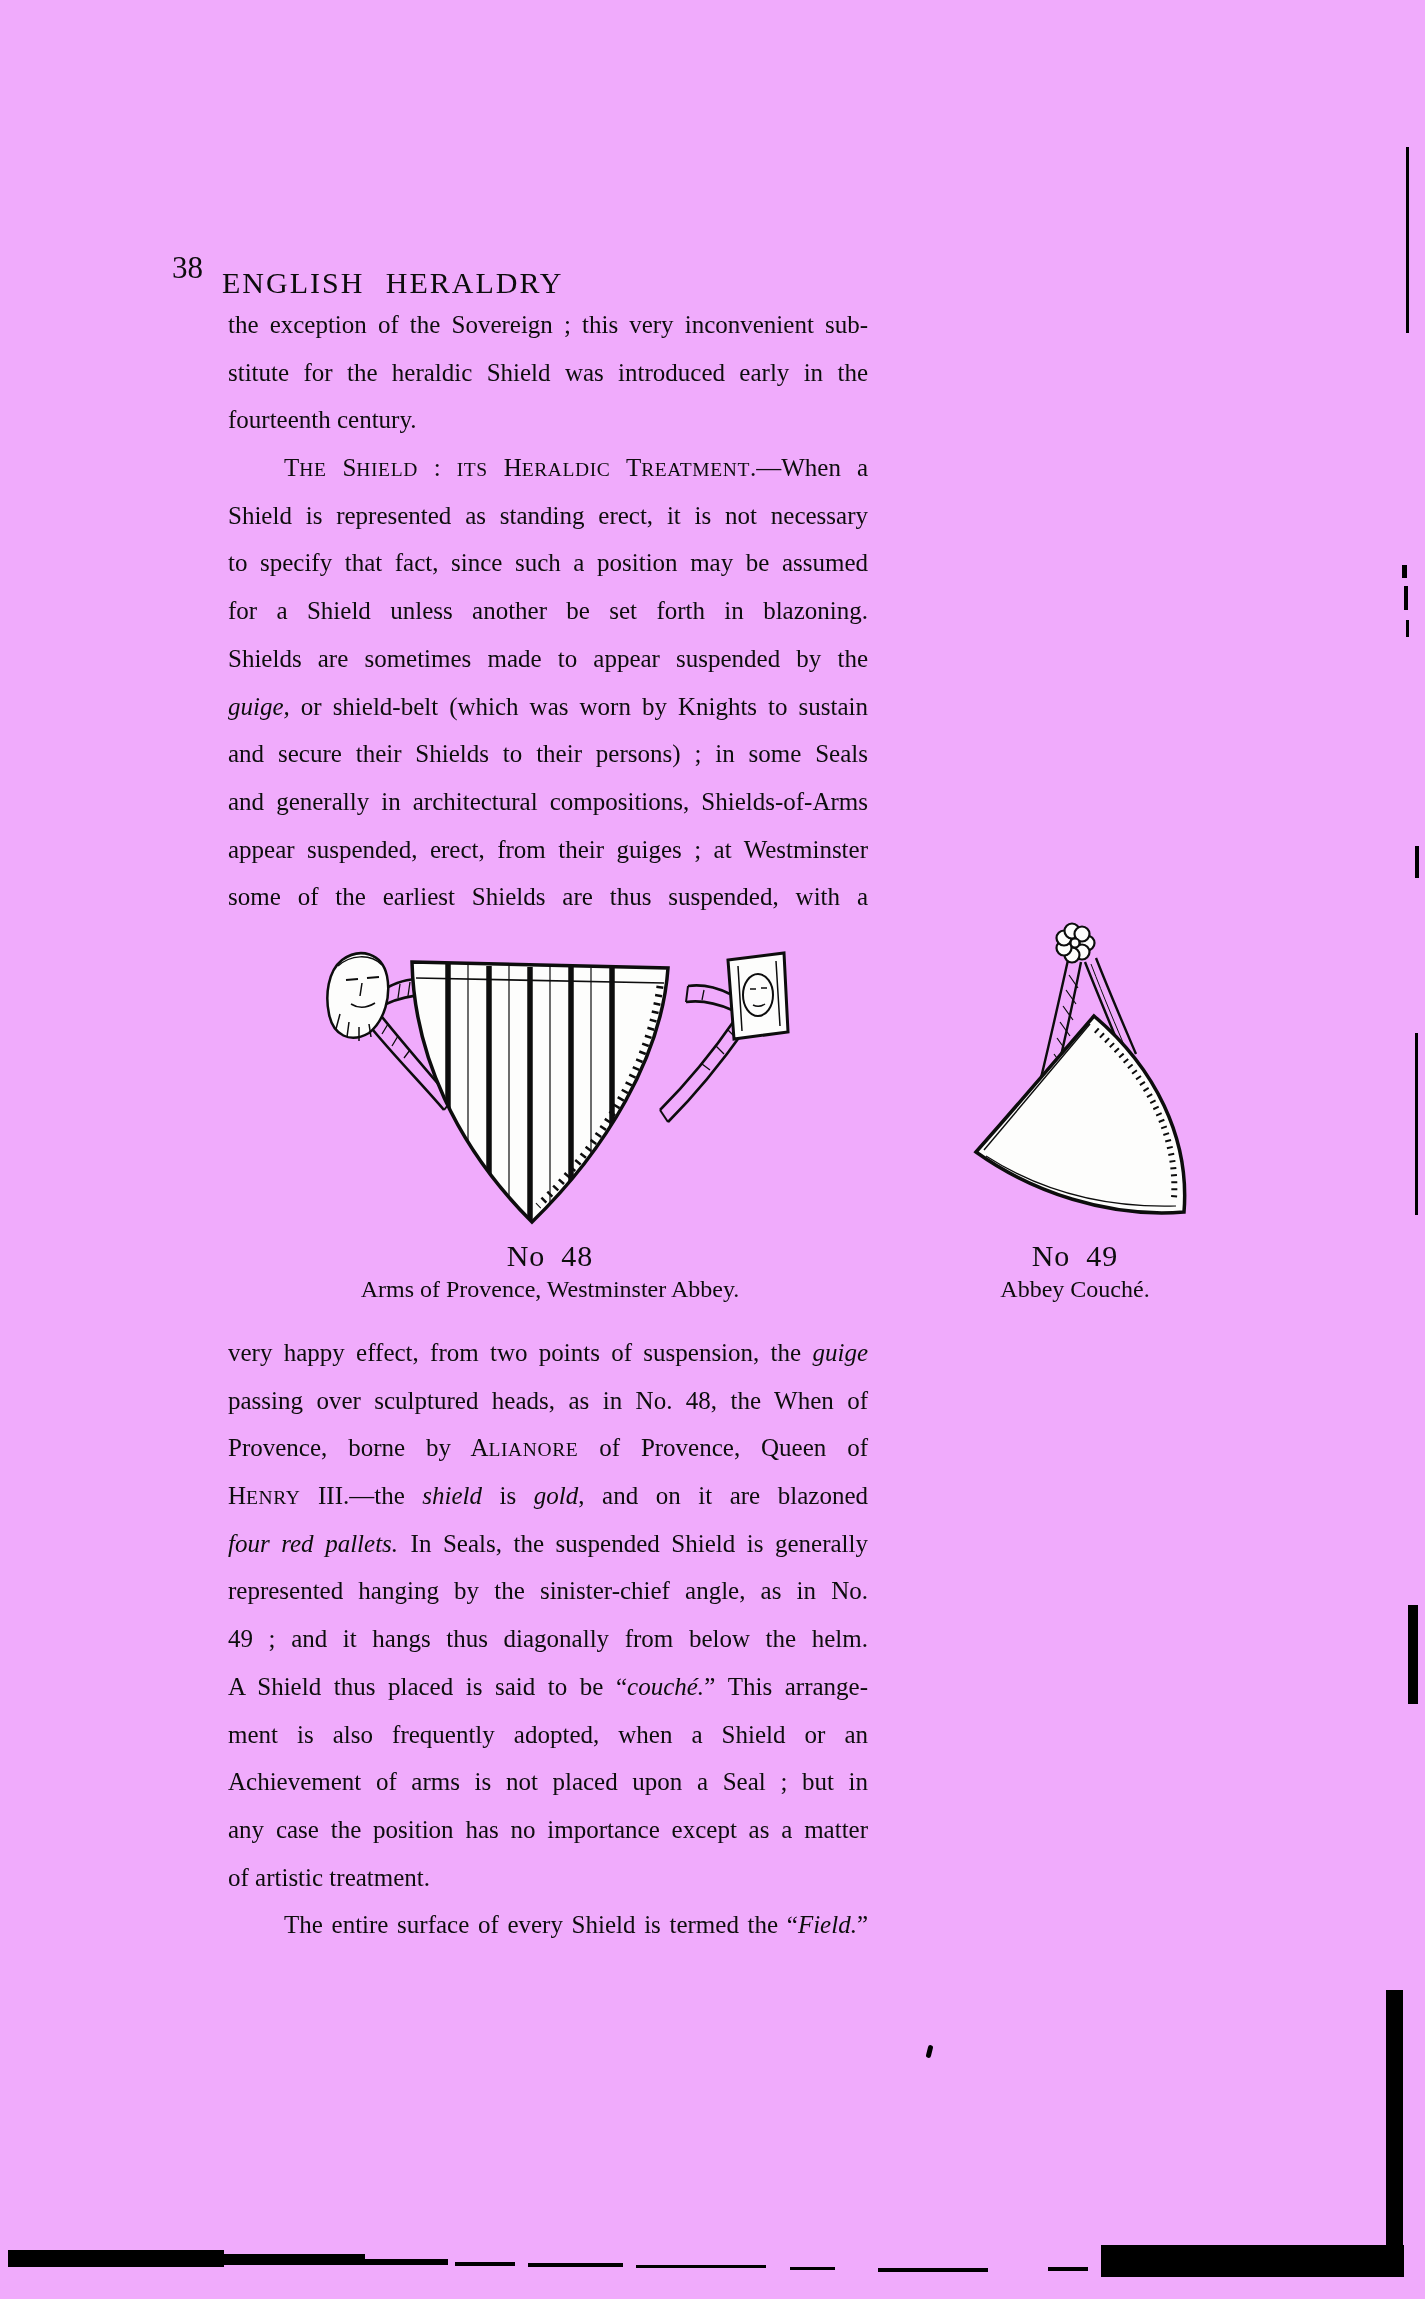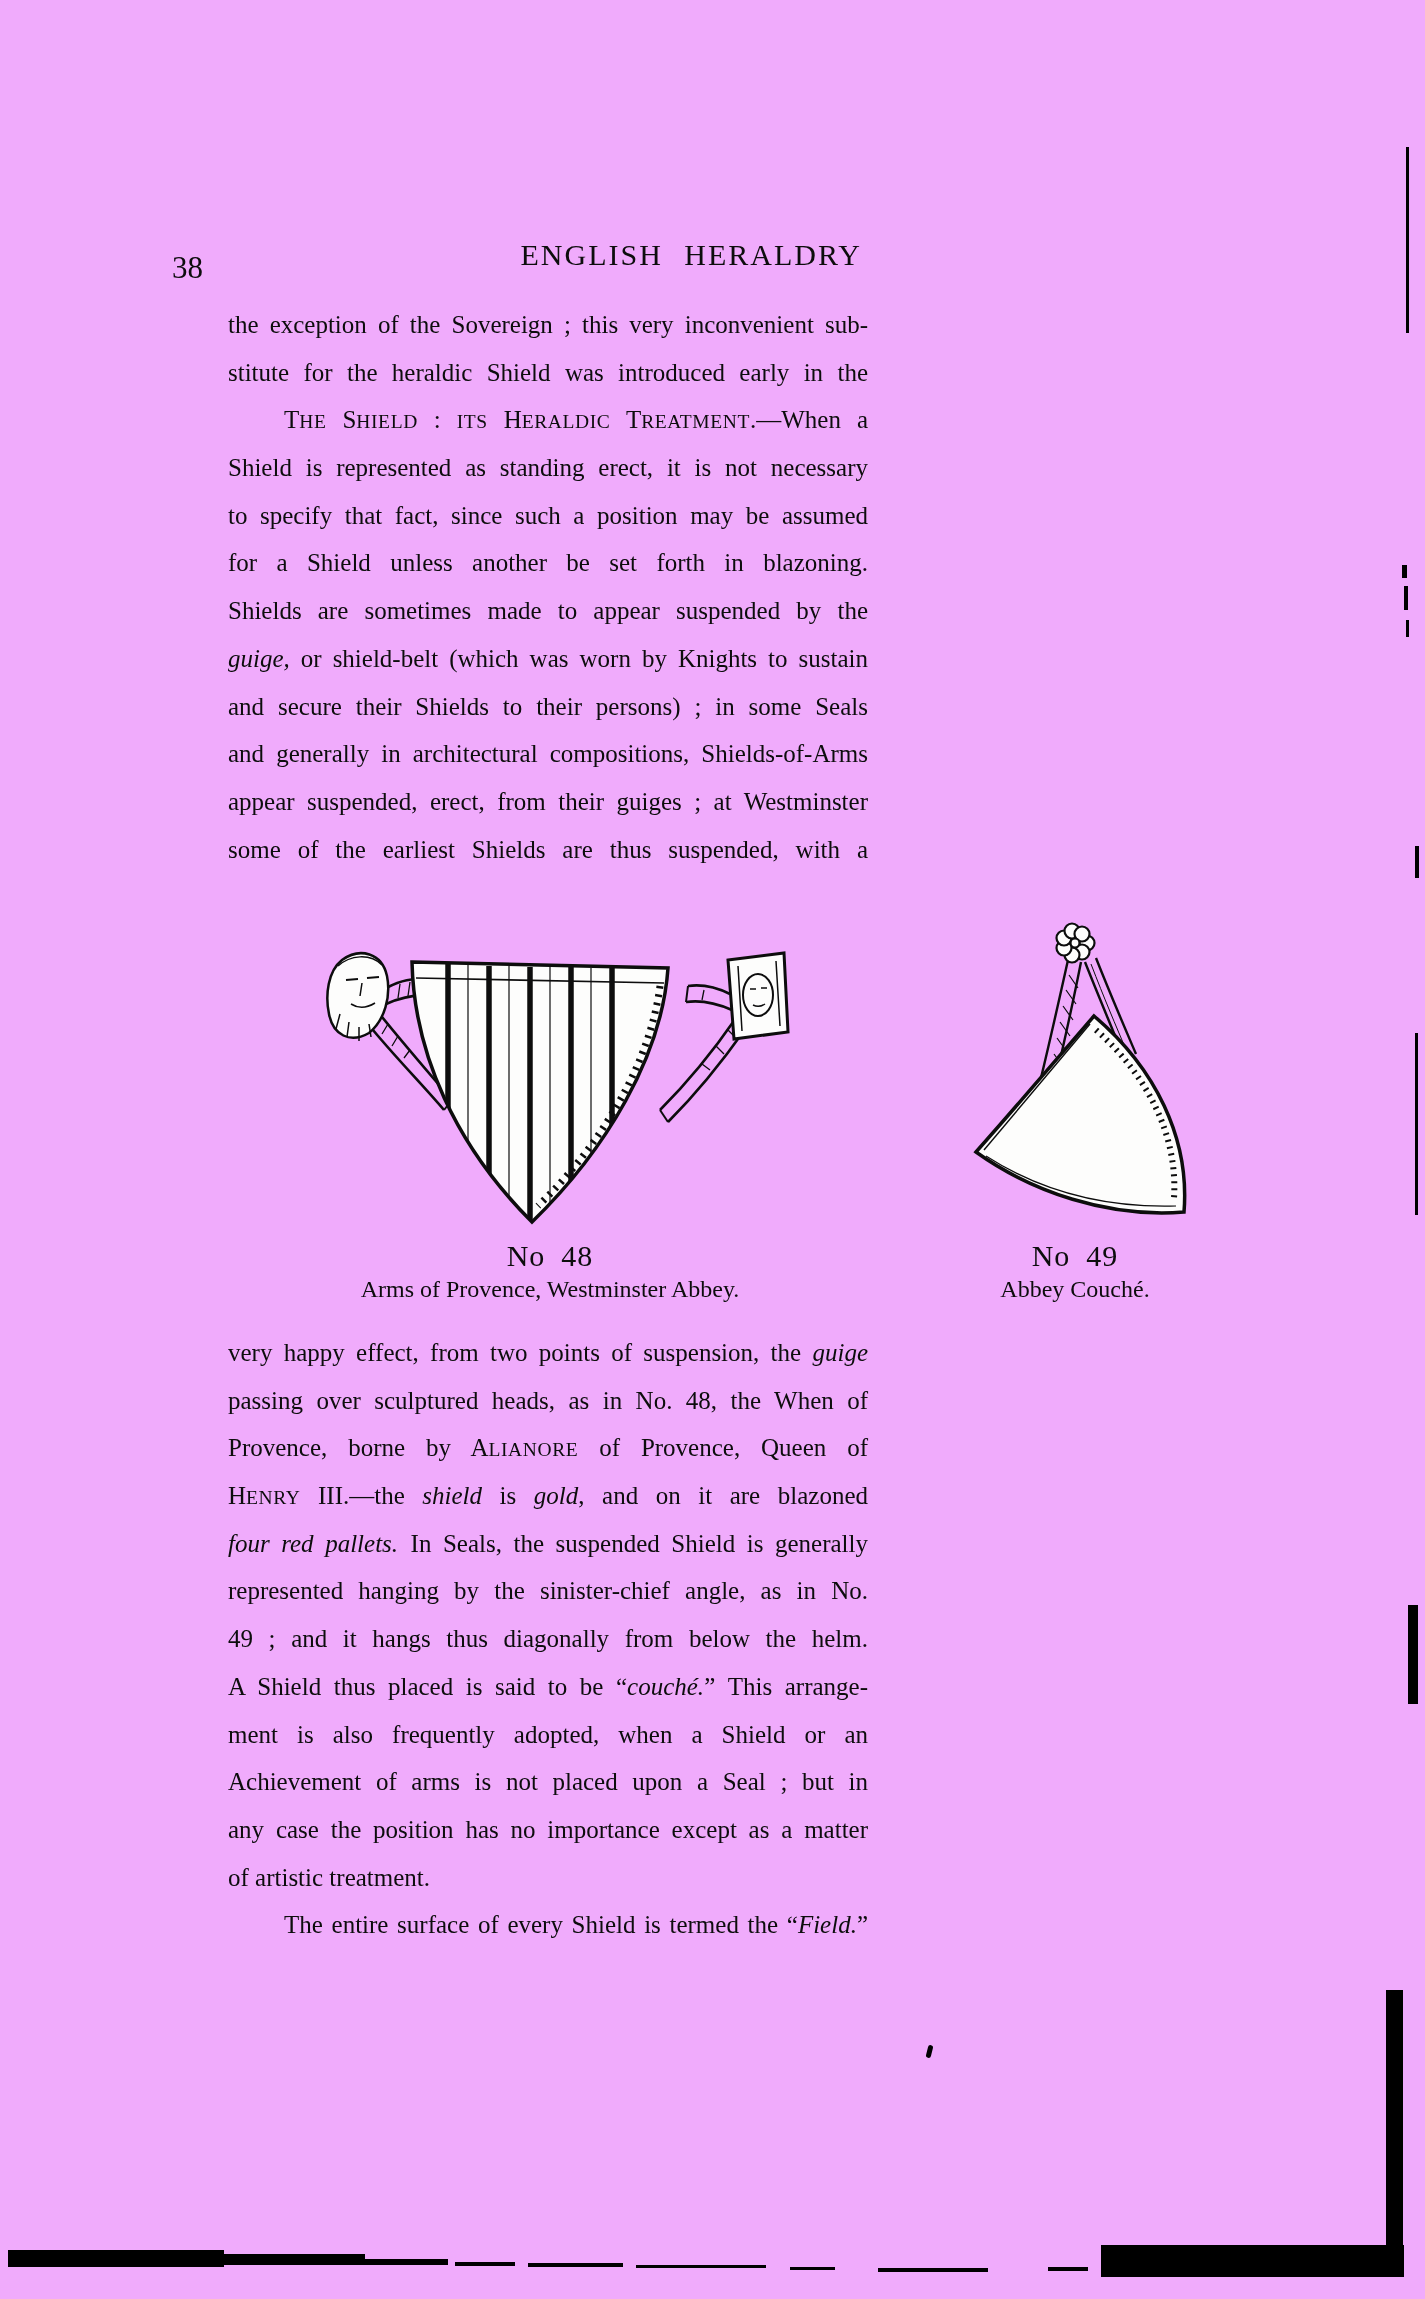--- a/index.html
+++ b/index.html
@@ -9,22 +9,22 @@
     background:#f0abfc;
     overflow:hidden;
     font-family:"Liberation Serif","DejaVu Serif",serif;
     color:#0d0d0d;
   }
   .pagenum{
     position:absolute;left:172px;top:248px;
     font-size:31px;line-height:40px;
   }
   .runhead{
-    position:absolute;left:222px;top:236px;width:640px;
-    text-align:right;font-size:30px;line-height:38px;
+    position:absolute;left:222px;top:264px;width:640px;
+    text-align:left;font-size:30px;line-height:38px;
     letter-spacing:2px;word-spacing:12px;
   }
   .tblock{position:absolute;left:228px;width:640px;}
   .tblock-a{top:301px;}
   .tblock-b{top:1329px;}
   .tline{
     height:47.7px;line-height:47.7px;
     font-size:25px;
     text-align:justify;
   }
@@ -45,20 +45,21 @@
 
 <div class="page">
 
   <div class="pagenum">38</div>
   <div class="runhead">ENGLISH HERALDRY</div>
 
   <div class="tblock tblock-a">
       <div>
         <div class="tline just"><span class="s-n">the exception of the Sovereign ; this very inconvenient sub-</span></div>
         <div class="tline just"><span class="s-n">stitute for the heraldic Shield was introduced early in the</span></div>
+        <div class="tline"><span class="s-n">fourteenth century.</span></div>
       </div>
       <div>
         <div class="tline just ind"><span class="s-n">T</span><span class="s-sc">HE</span><span class="s-n"> S</span><span class="s-sc">HIELD</span><span class="s-n"> : </span><span class="s-sc">ITS</span><span class="s-n"> H</span><span class="s-sc">ERALDIC</span><span class="s-n"> T</span><span class="s-sc">REATMENT</span><span class="s-n">.—When a</span></div>
         <div class="tline just"><span class="s-n">Shield is represented as standing erect, it is not necessary</span></div>
         <div class="tline just"><span class="s-n">to specify that fact, since such a position may be assumed</span></div>
         <div class="tline just"><span class="s-n">for a Shield unless another be set forth in blazoning.</span></div>
         <div class="tline just"><span class="s-n">Shields are sometimes made to appear suspended by the</span></div>
         <div class="tline just"><span class="s-i">guige,</span><span class="s-n"> or shield-belt (which was worn by Knights to sustain</span></div>
         <div class="tline just"><span class="s-n">and secure their Shields to their persons) ; in some Seals</span></div>
         <div class="tline just"><span class="s-n">and generally in architectural compositions, Shields-of-Arms</span></div>

